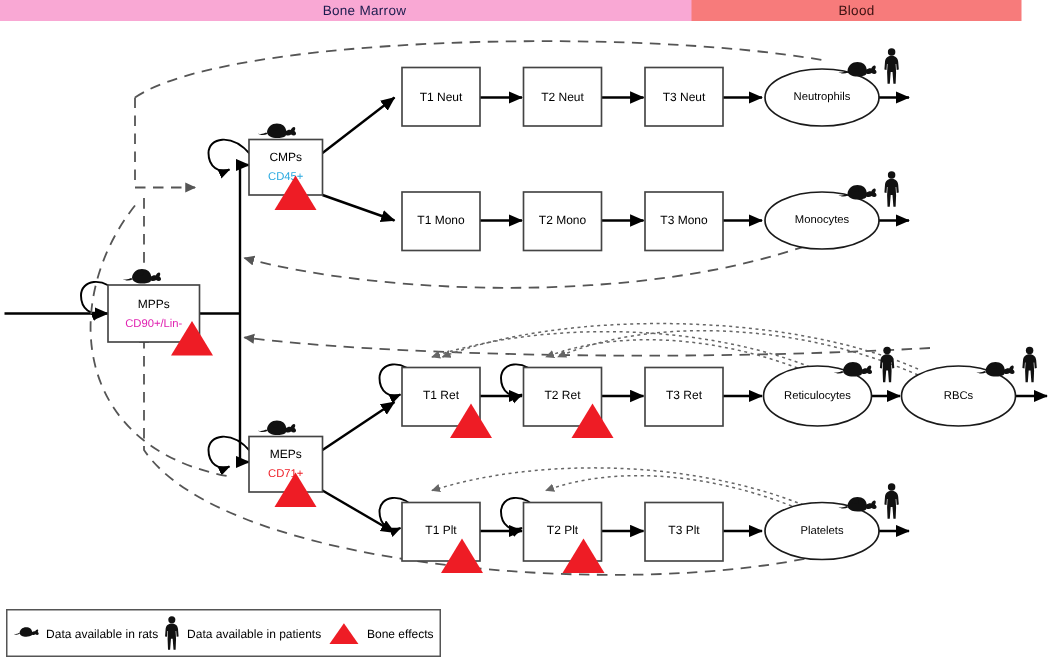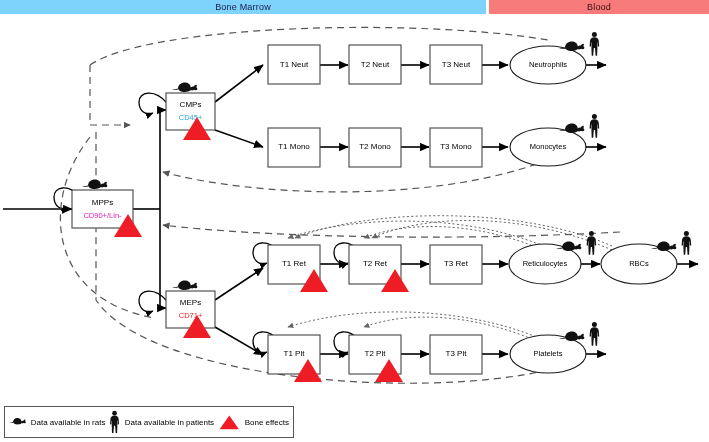--- a/index.html
+++ b/index.html
@@ -3,22 +3,22 @@
 <meta charset="utf-8">
 <style>
   html,body{margin:0;padding:0;background:#ffffff;}
   body{width:709px;height:442px;overflow:hidden;
        font-family:"Liberation Sans","DejaVu Sans",sans-serif;}
   #root{position:relative;width:709px;height:442px;}
 
   .hdrbar{position:absolute;top:0;height:14px;display:flex;align-items:center;
           justify-content:center;}
   .hdrbar span{font-size:9px;color:#1b1b4d;letter-spacing:.2px;}
-  #bar-bm{left:0;width:486px;background:#7dd3fc;}
-  #bar-bl{left:489px;width:220px;background:#f77b7b;}
+  #bar-bm{left:0;width:486px;background:#f9a8d4;}
+  #bar-bl{left:461px;width:220px;background:#f77b7b;}
   #bar-bl span{color:#3a1010;}
 
   svg#canvas{position:absolute;left:0;top:0;width:709px;height:442px;}
 
   .nodebox{fill:#ffffff;stroke:#444444;stroke-width:1.1;}
   .nodeell{fill:#ffffff;stroke:#1a1a1a;stroke-width:1.1;}
   .lbl{font-family:"Liberation Sans","DejaVu Sans",sans-serif;font-size:8px;
        fill:#000000;text-anchor:middle;dominant-baseline:middle;}
   .lbl-sm{font-size:7.5px;}
   .mk{font-size:7.5px;text-anchor:middle;dominant-baseline:middle;

